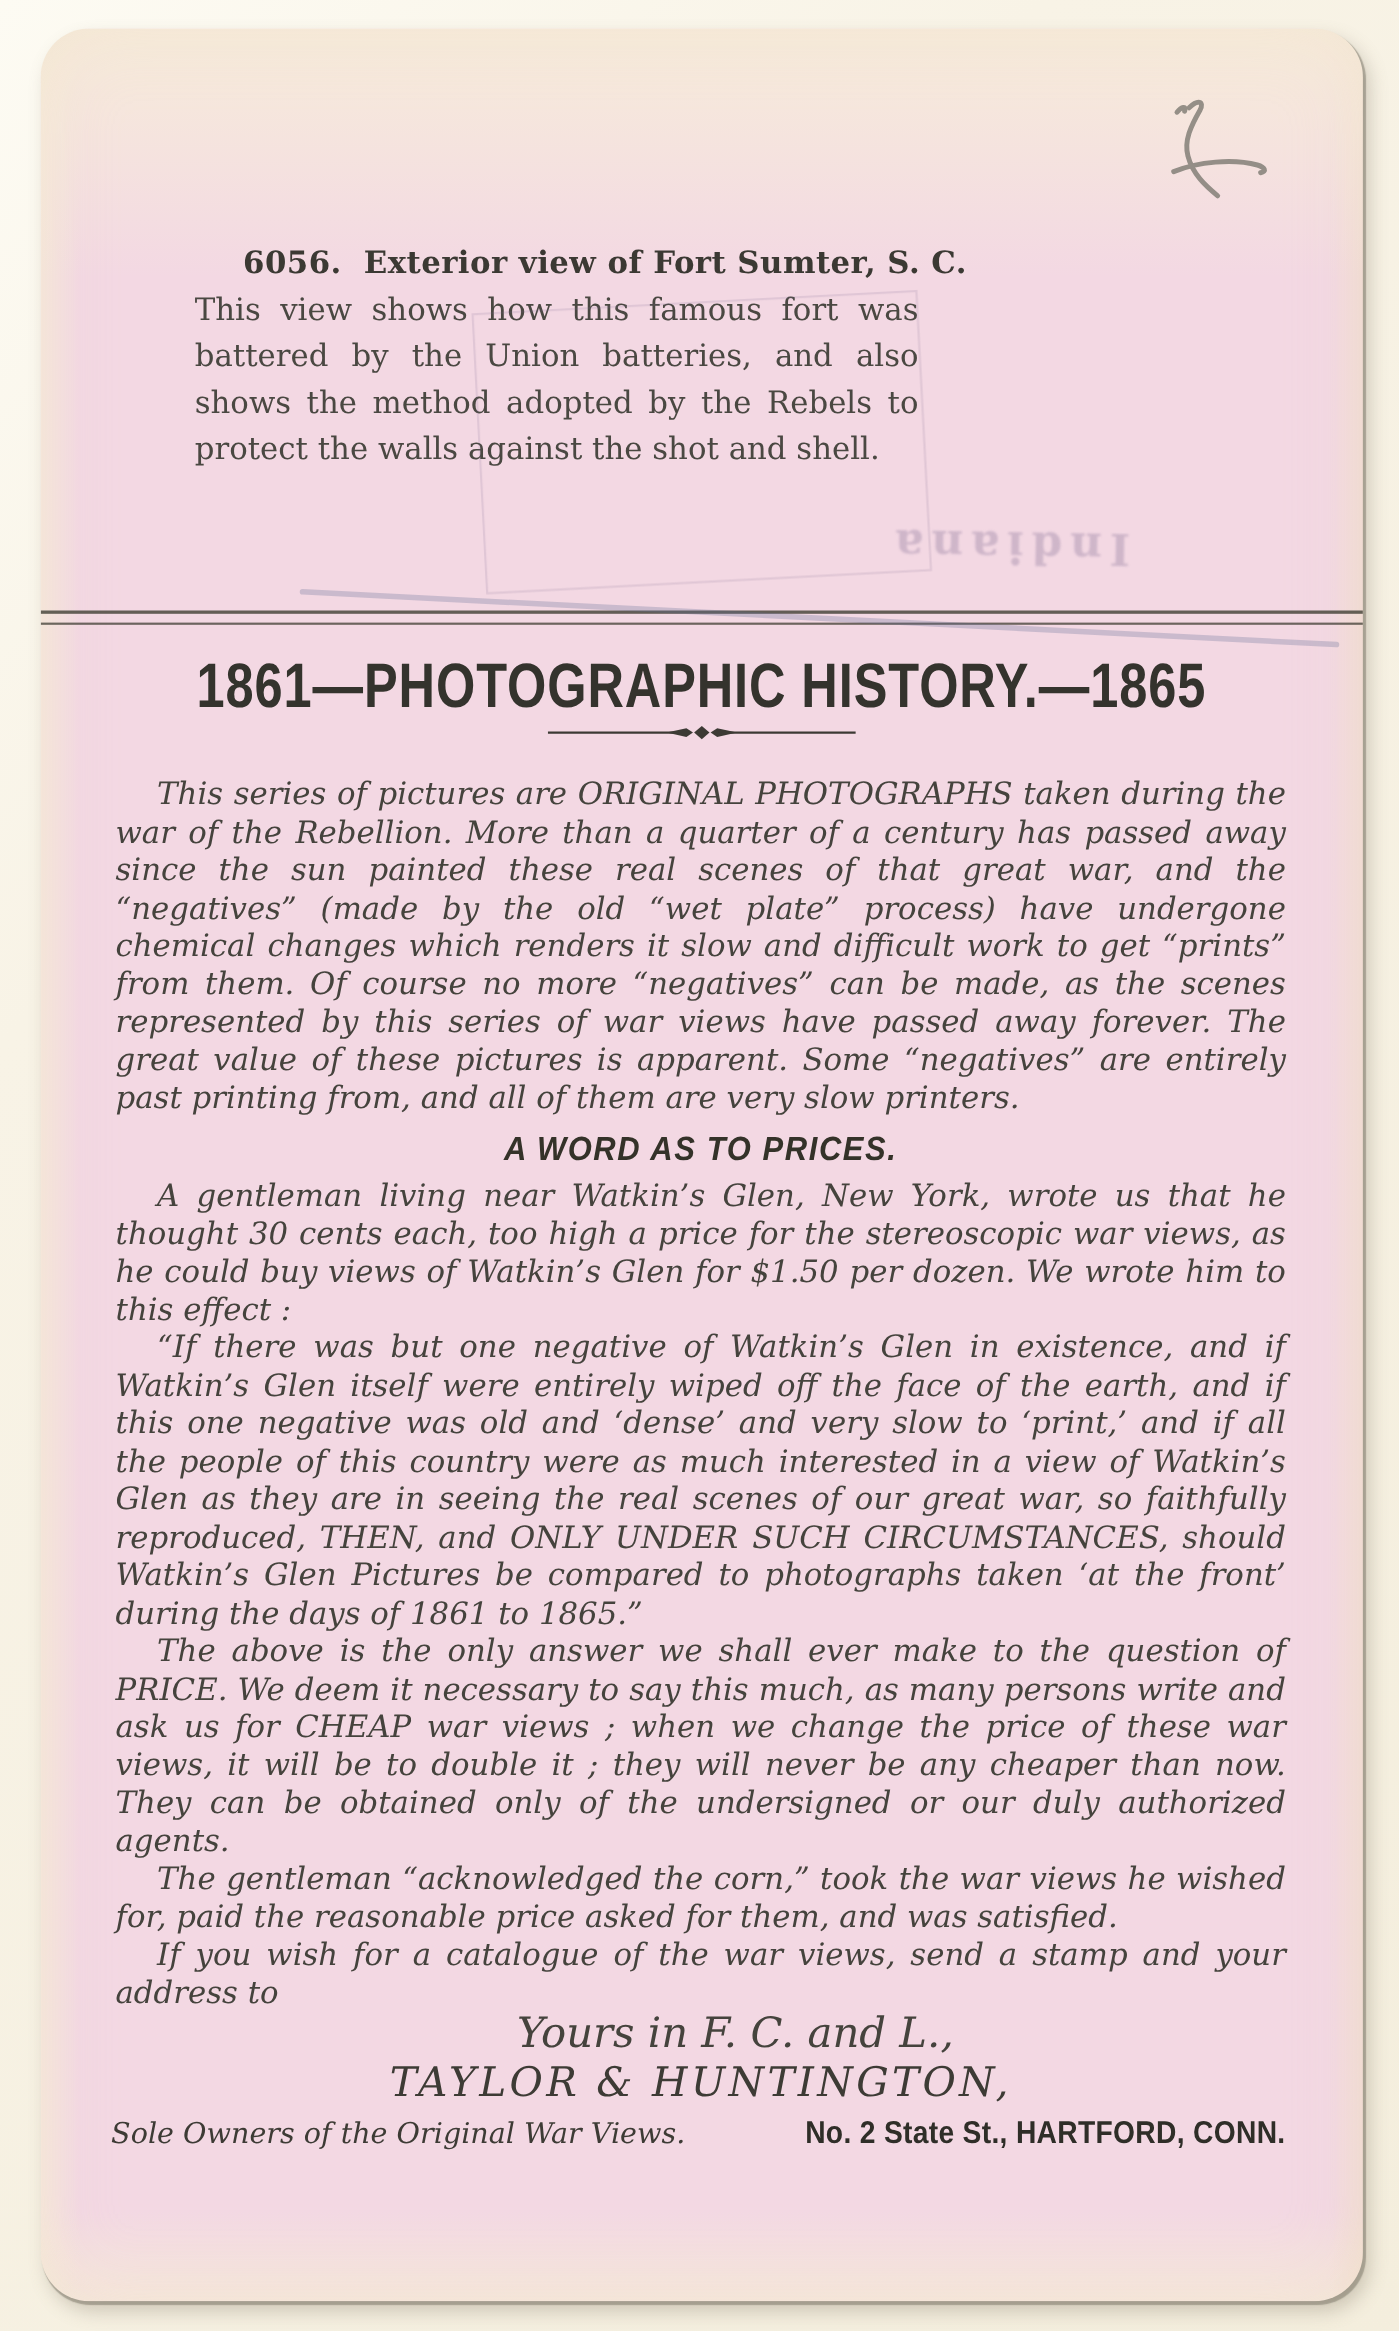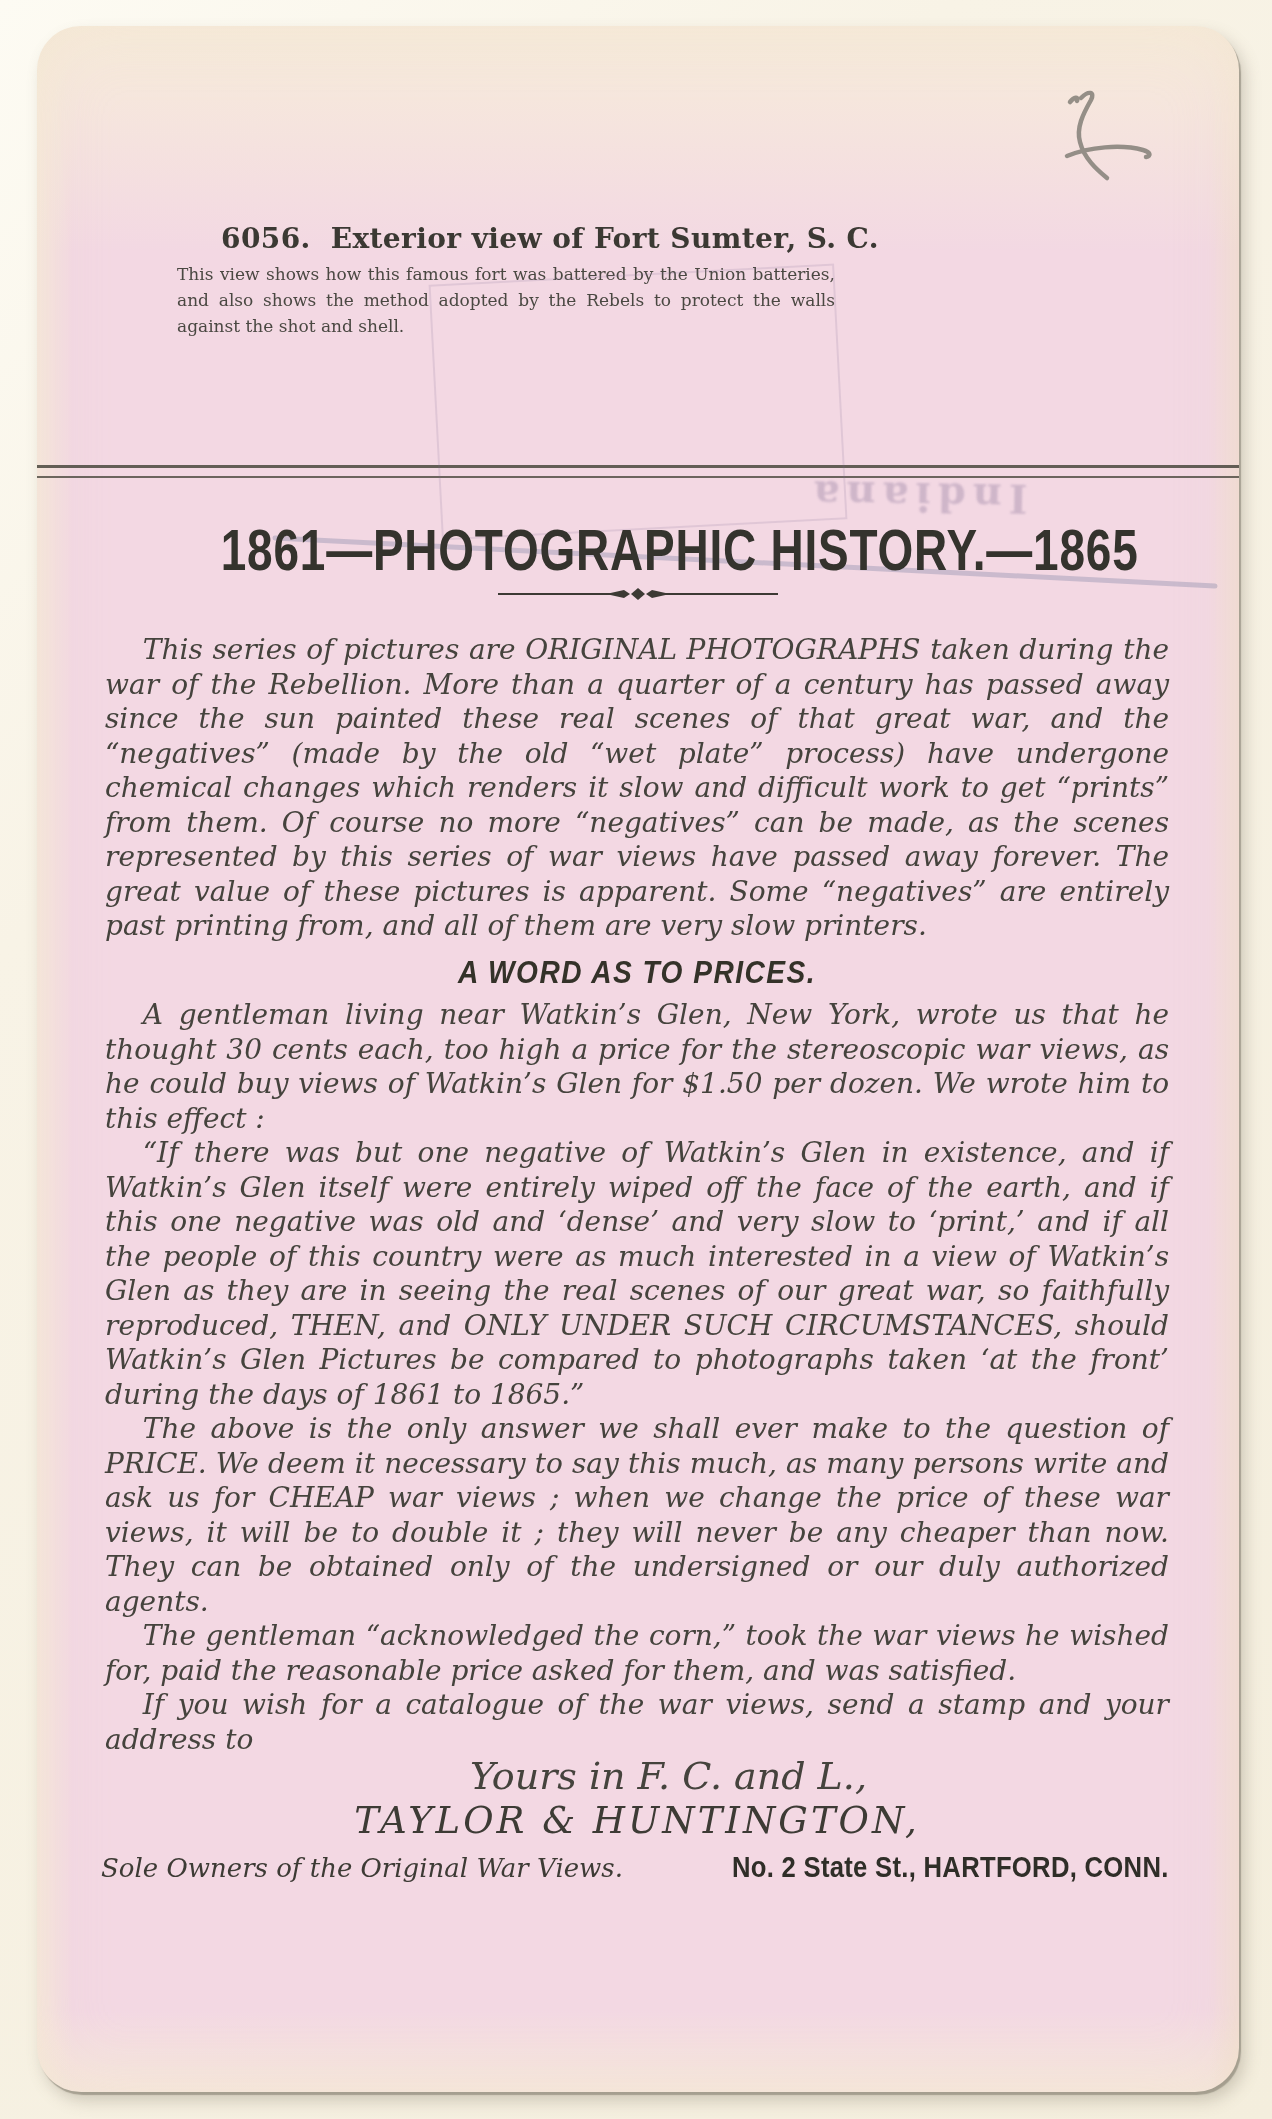--- a/index.html
+++ b/index.html
@@ -60,33 +60,33 @@
   .card-header { padding-top: 196px; }
   .catalog-line {
     margin-left: 184px;
     font-size: 28px; font-weight: bold; color: #3b3933;
     letter-spacing: 0.4px;
     display: flex; gap: 20px;
   }
   .view-description {
     margin: 6px 0 0 140px;
     width: 658px;
-    font-size: 17px; line-height: 26px;
+    font-size: 28px; line-height: 42px;
     text-align: justify;
     color: #4a4842;
   }
 
   
   .separator-rule {
     margin-top: 126px;
     border-top: 3px solid rgba(74,72,62,0.85);
     height: 8px;
     border-bottom: 2px solid rgba(74,72,62,0.8);
   }
-  .headline-wrap { margin-top: 40px; text-align: right; }
+  .headline-wrap { margin-top: 22px; text-align: center; }
   .headline {
     display: inline-block;
     font-family: "Liberation Sans", sans-serif;
     font-weight: bold;
     font-size: 56px;
     color: #34332d;
     letter-spacing: 1px;
     transform: scale(0.82, 1.02);
     white-space: nowrap;
   }

